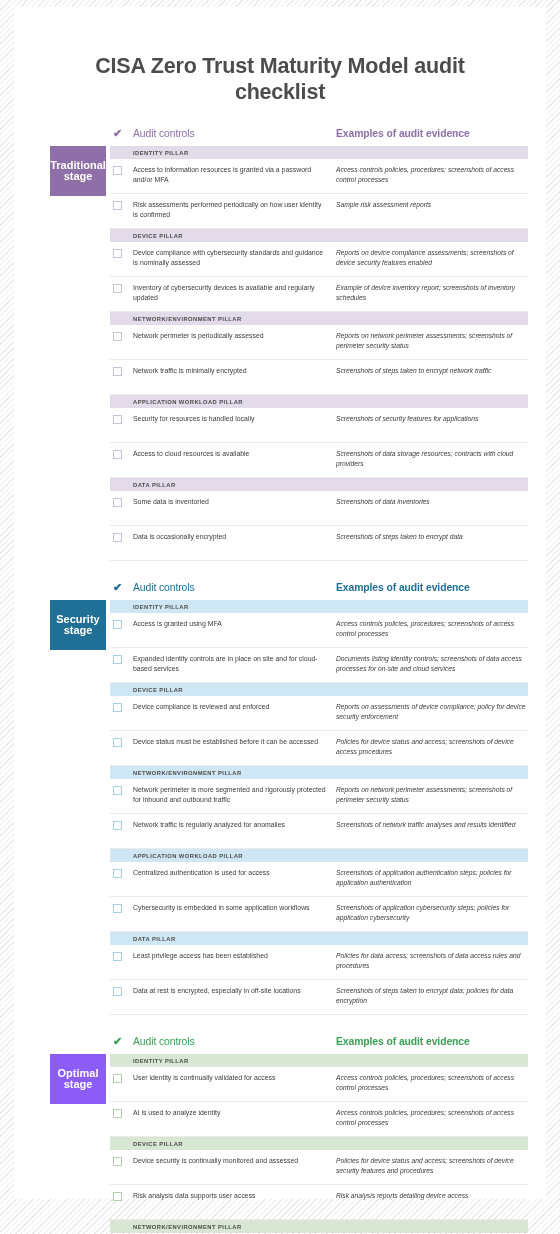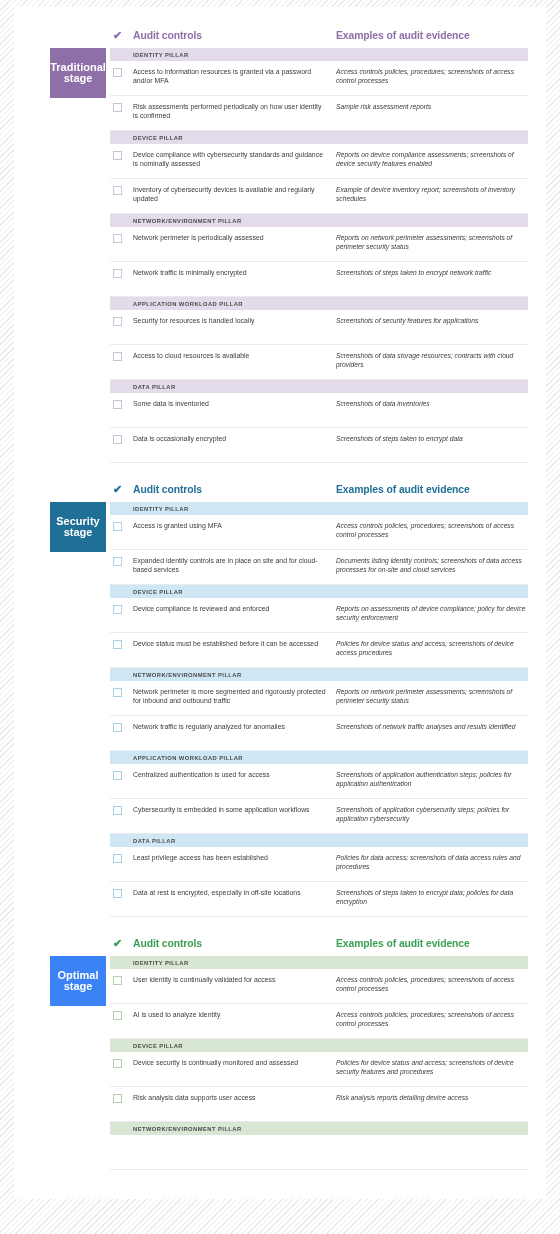--- a/index.html
+++ b/index.html
@@ -37,21 +37,21 @@
     display:flex;align-items:center;justify-content:center;text-align:center;
     box-sizing:border-box;
   }
   .table{margin-left:96px;margin-right:18px;}
 
   .hdr{display:flex;align-items:center;padding:1px 0 7px 0;}
   .hdr .check{
     width:20px;flex:0 0 20px;font-size:11px;font-weight:bold;line-height:11px;
     text-align:left;padding-left:3px;
   }
-  .hdr .c1{flex:1 1 auto;font-size:10.4px;font-weight:bold;letter-spacing:-0.1px;}
+  .hdr .c1{flex:1 1 auto;font-size:10.4px;font-weight:normal;letter-spacing:-0.1px;}
   .hdr .c2{flex:0 0 192px;font-size:10.4px;font-weight:bold;letter-spacing:-0.1px;}
 
   .pillar{
     font-size:5.8px;font-weight:bold;letter-spacing:0.45px;color:#4a4a4a;
     padding:3.5px 0 3.5px 23px;
   }
   .row{display:flex;align-items:flex-start;border-bottom:1px solid #eceaea;padding:6px 0 6px 0;min-height:22px;}
   .row:last-child{border-bottom:1px solid #eceaea;}
   .cb{flex:0 0 20px;padding-left:3px;padding-top:1px;}
   .cb i{display:block;width:9px;height:9px;border:1px solid #c9c2d6;background:#fff;box-sizing:border-box;}
@@ -77,20 +77,21 @@
     text-align:right;line-height:8px;
   }
   .logo .mark{display:block;font-size:7px;line-height:6px;color:#6e6e6e;}
 </style>
 </head>
 <body>
 
 <div class="page">
   <div class="card">
 
+    <h1 class="title">CISA Zero Trust Maturity Model audit checklist</h1>
 
     <div class="sections" id="sections-root">
         <div class="section">
           <div class="badge" style="background: rgb(142, 111, 168);">Traditional stage</div>
           <div class="table">
             <div class="hdr">
               <div class="check" style="color: rgb(142, 111, 168);">✔</div>
               <div class="c1" style="color: rgb(142, 111, 168);">Audit controls</div>
               <div class="c2" style="color: rgb(142, 111, 168);">Examples of audit evidence</div>
             </div>
@@ -252,21 +253,21 @@
               <div class="cb">
                 <i style="border-color: rgb(169, 207, 228);"></i>
               </div>
               <div class="ctrl">Data at rest is encrypted, especially in off-site locations</div>
               <div class="evid">Screenshots of steps taken to encrypt data; policies for data encryption</div>
             </div>
           </div>
         </div>
         <div class="spacer"></div>
         <div class="section">
-          <div class="badge" style="background: #3b82f6;">Optimal stage</div>
+          <div class="badge" style="background: #8b5cf6;">Optimal stage</div>
           <div class="table">
             <div class="hdr">
               <div class="check" style="color: rgb(59, 160, 85);">✔</div>
               <div class="c1" style="color: rgb(59, 160, 85);">Audit controls</div>
               <div class="c2" style="color: rgb(59, 160, 85);">Examples of audit evidence</div>
             </div>
             <div class="pillar" style="background: rgb(216, 231, 211);">IDENTITY PILLAR</div>
             <div class="row">
               <div class="cb">
                 <i style="border-color: rgb(180, 207, 174);"></i>

